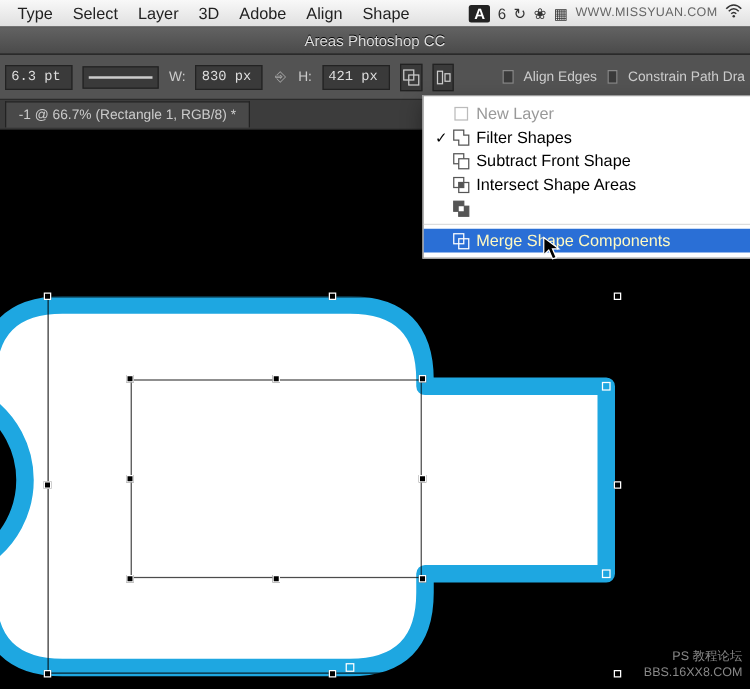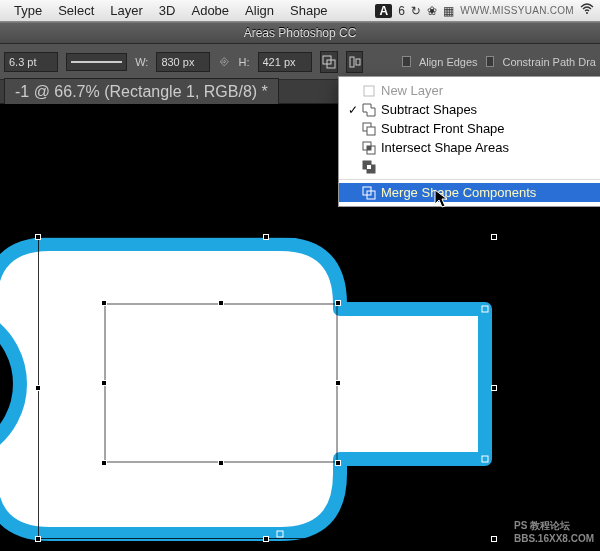--- a/index.html
+++ b/index.html
@@ -7,31 +7,31 @@
 
 .menubar { height: 22px; background: linear-gradient(#f8f8f8, #e0e0e0); border-bottom: 1px solid #888; display: flex; align-items: center; padding: 0 6px; font-size: 13px; color: #222; }
 .menubar .menu-item { padding: 0 8px; cursor: default; }
 .menubar .spacer { flex: 1; }
 .menubar .status-icons { display: flex; align-items: center; gap: 6px; font-size: 12px; }
 .status-icons span { color: #333; }
 
 .title-bar { height: 22px; background: linear-gradient(#616161, #4a4a4a); border-top: 1px solid #787878; border-bottom: 1px solid #2a2a2a; display: flex; align-items: center; justify-content: center; color: #ddd; font-size: 12px; text-shadow: 0 -1px 0 #000; }
 
 .options-bar { height: 36px; background: #535353; border-bottom: 1px solid #2a2a2a; display: flex; align-items: center; padding: 0 4px; font-size: 11px; color: #ccc; gap: 8px; overflow: hidden; white-space: nowrap; }
-.opt-input { background: #3a3a3a; border: 1px solid #222; color: #ddd; padding: 2px 4px; font-size: 11px; width: 54px; height: 20px; }
+.opt-input { background: #3a3a3a; border: 1px solid #222; color: #ddd; padding: 2px 4px; font-size: 11px; width: 54px; height: 20px; font-family: Liberation Mono, monospace; }
 .stroke-preview { width: 80px; height: 18px; background: #3a3a3a; border: 1px solid #222; position: relative; }
 .stroke-preview::after { content: ""; position: absolute; left: 4px; right: 4px; top: 50%; height: 2px; background: #ccc; transform: translateY(-50%); }
 .opt-label { color: #ccc; }
 .link-icon { width: 16px; height: 16px; display: flex; align-items: center; justify-content: center; font-size: 11px; color: #aaa; }
 .path-ops-btn { width: 24px; height: 22px; background: #3a3a3a; border: 1px solid #222; display: flex; align-items: center; justify-content: center; }
 .align-btn { width: 22px; height: 22px; background: #3a3a3a; border: 1px solid #222; display: flex; align-items: center; justify-content: center; }
 .checkbox { width: 11px; height: 11px; border: 1px solid #888; background: #3a3a3a; display: inline-block; }
 
 .doc-tab-bar { height: 24px; background: #3c3c3c; border-bottom: 1px solid #222; display: flex; align-items: center; padding-left: 4px; }
-.doc-tab { color: #ccc; font-size: 16px; padding: 4px 10px; background: #494949; border: 1px solid #222; border-bottom: none; }
+.doc-tab { color: #ccc; font-size: 11px; padding: 4px 10px; background: #494949; border: 1px solid #222; border-bottom: none; }
 
 .canvas-area { position: absolute; top: 104px; left: 0; right: 0; bottom: 0; background: #000; }
 
 .shape-container { position: absolute; left: -10px; top: 120px; }
 .blue-shape { fill: #fff; stroke: #1ea7e1; stroke-width: 14; stroke-linejoin: round; }
 
 .transform-box { position: absolute; border: 1px solid rgba(0,0,0,0.8); }
 .handle { position: absolute; width: 6px; height: 6px; background: #000; border: 1px solid #fff; }
 .handle.tl { top: -4px; left: -4px; } .handle.tm { top: -4px; left: 50%; margin-left: -3px; } .handle.tr { top: -4px; right: -4px; }
 .handle.ml { top: 50%; left: -4px; margin-top: -3px; } .handle.mr { top: 50%; right: -4px; margin-top: -3px; }
@@ -40,21 +40,21 @@
 
 .dropdown-menu { position: absolute; left: 338px; top: 76px; width: 284px; background: #fff; border: 1px solid #9a9a9a; box-shadow: 0 6px 16px rgba(0,0,0,0.4); font-size: 13px; padding: 4px 0; }
 .dropdown-menu .item { display: flex; align-items: center; height: 19px; padding: 0 10px 0 6px; cursor: default; }
 .dropdown-menu .item.disabled { color: #999; }
 .dropdown-menu .item .check { width: 16px; text-align: center; font-size: 12px; }
 .dropdown-menu .item .ico { width: 16px; height: 14px; margin-right: 4px; display: flex; align-items: center; justify-content: center; }
 .dropdown-menu .item.selected { background: #2a6fd6; color: #fef9c3; }
 .dropdown-menu .sep { height: 1px; background: #ddd; margin: 3px 0; }
 .cursor-ptr { position: absolute; left: 434px; top: 189px; pointer-events: none; }
 
-.watermark { position: absolute; right: 6px; bottom: 6px; color: #888; font-size: 10px; text-align: left; line-height: 1.3; font-weight: bold; }
+.watermark { position: absolute; right: 6px; bottom: 6px; color: #888; font-size: 10px; text-align: right; line-height: 1.3; }
 
 svg.mini { width: 14px; height: 14px; }
 </style>
 </head>
 <body>
 
 <div class="menubar">
   <span class="menu-item">Type</span>
   <span class="menu-item">Select</span>
   <span class="menu-item">Layer</span>
@@ -180,21 +180,21 @@
       </span>
     <span>New Layer</span>
   </div>
   <div class="item">
     <span class="check">✓</span>
     <span class="ico">
         <svg class="mini" viewBox="0 0 14 14">
           <path d="M1 1h8v4h4v8h-8v-4h-4z" fill="none" stroke="#555"></path>
         </svg>
       </span>
-    <span>Subtract Shapes</span>
+    <span>Filter Shapes</span>
   </div>
   <div class="item">
     <span class="check"></span>
     <span class="ico">
         <svg class="mini" viewBox="0 0 14 14">
           <rect x="1" y="1" width="8" height="8" fill="none" stroke="#555"></rect>
           <rect x="5" y="5" width="8" height="8" fill="#fff" stroke="#555"></rect>
         </svg>
       </span>
     <span>Subtract Front Shape</span>

